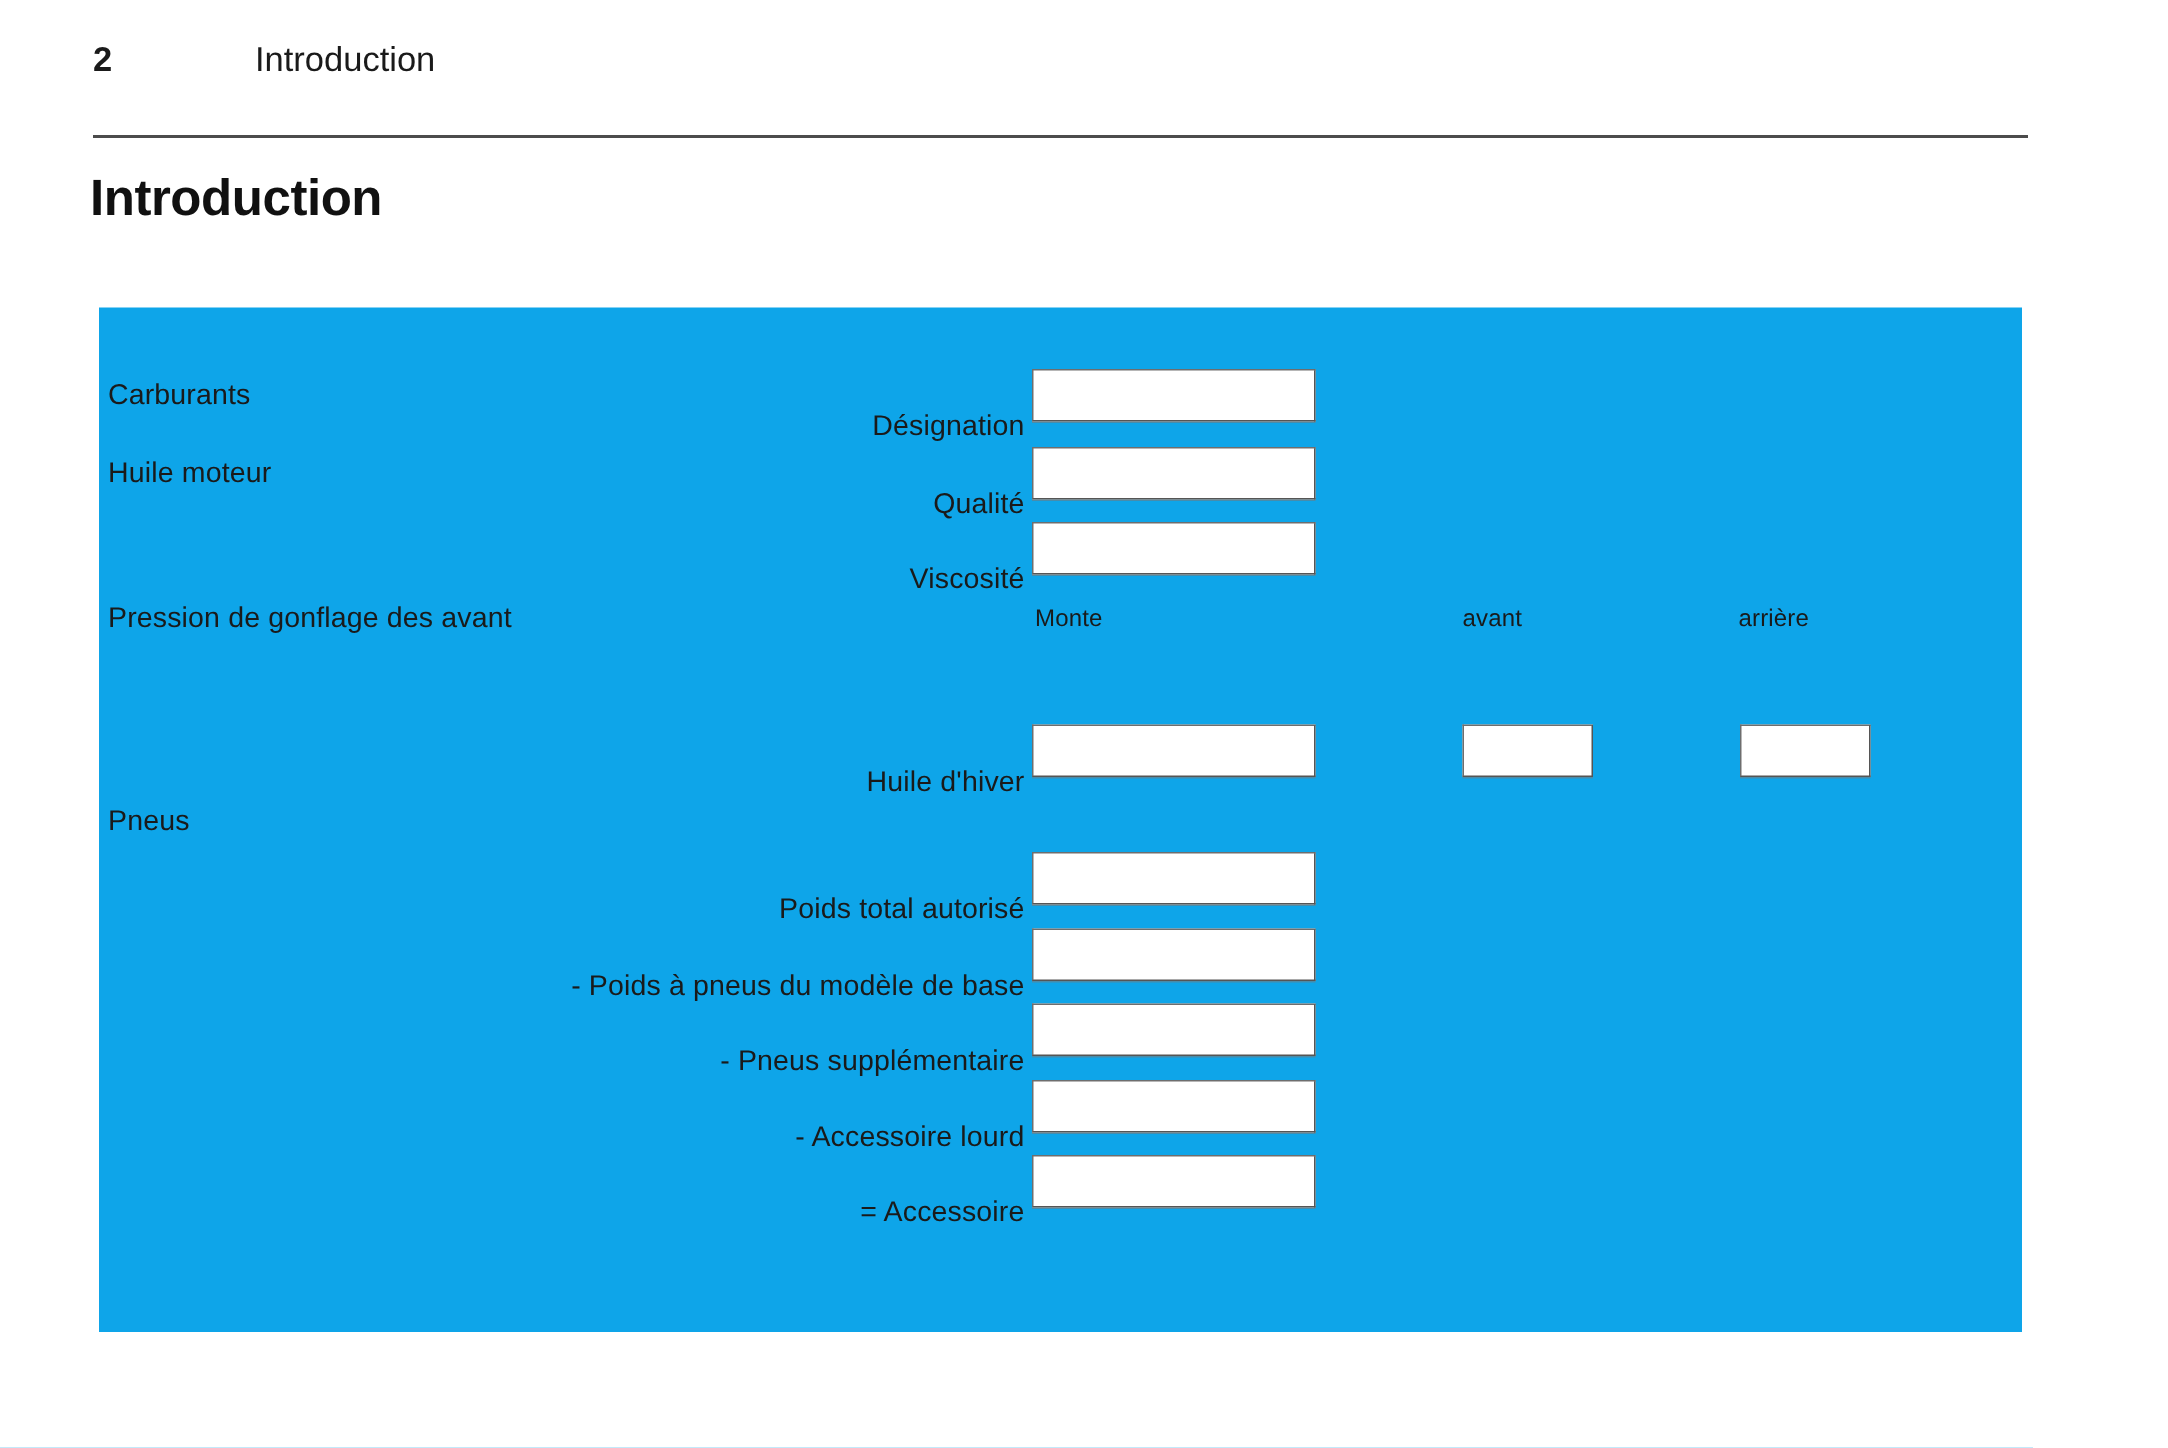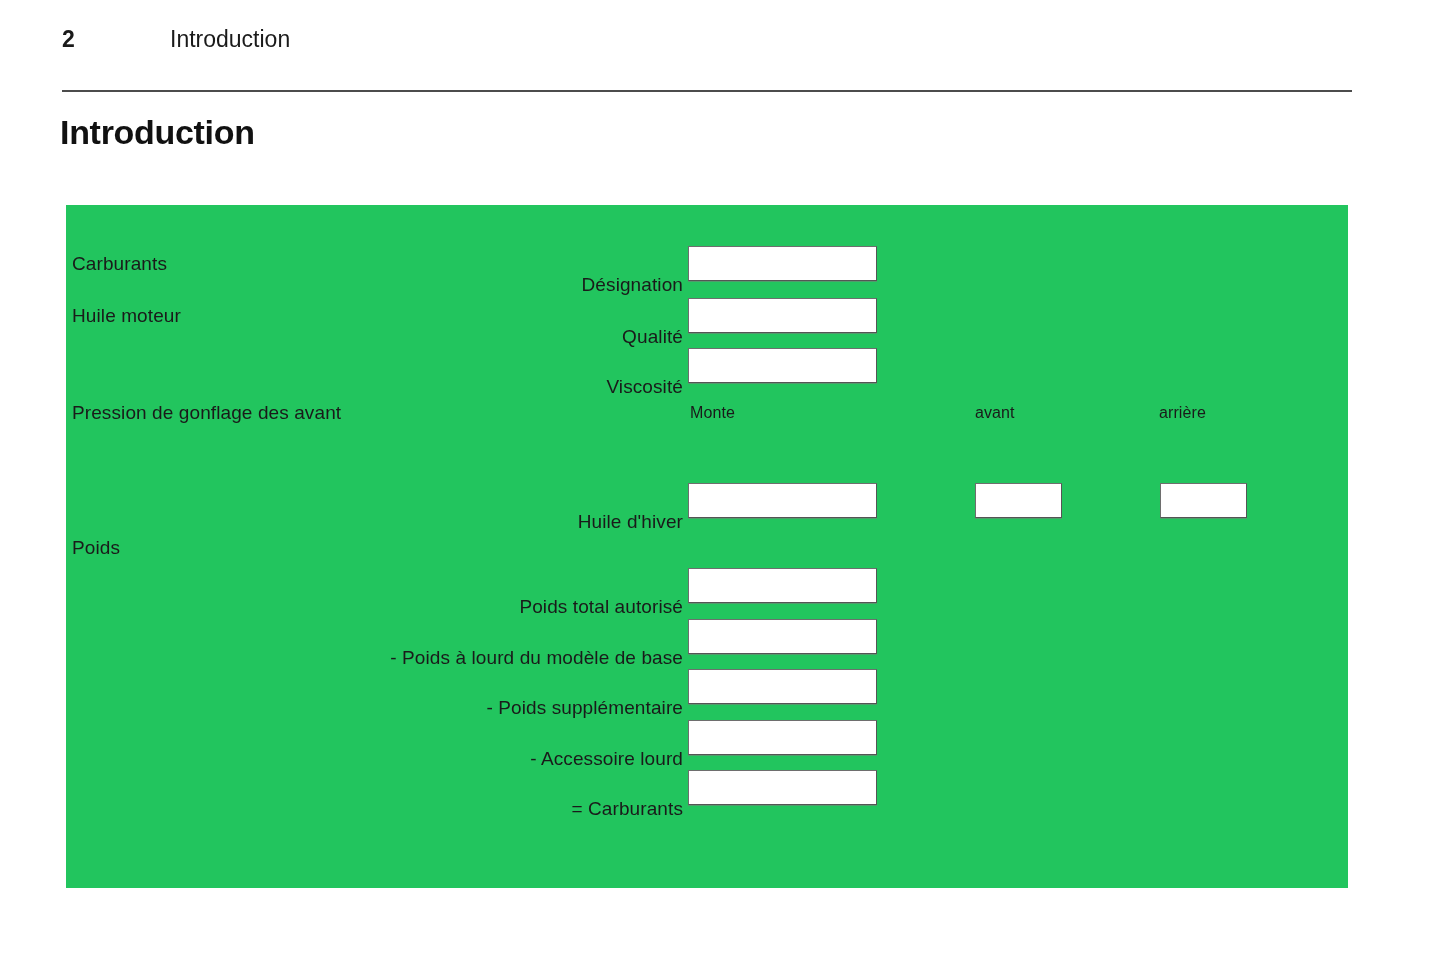--- a/index.html
+++ b/index.html
@@ -60,21 +60,21 @@
     line-height: 1.1;
   }
 
   
   .form-panel {
     position: absolute;
     left: 66px;
     top: 205px;
     width: 1282px;
     height: 683px;
-    background: #22c55e;
+    background: #0ea5e9;
   }
 
   .form-row {
     position: absolute;
     left: 0;
     width: 100%;
     height: 36px;
   }
 
   .group-label {
@@ -196,51 +196,51 @@
   <div class="form-row" style="top:278px;">
     <div class="field-label-wrap">
       <div class="field-label">Huile d'hiver</div>
     </div>
     <input class="input-box wide" type="text" placeholder="" style="">
     <input class="input-box small-front" type="text" placeholder="" style="">
     <input class="input-box small-rear" type="text" placeholder="" style="">
   </div>
 
   <div class="form-row" style="top:325px;">
-    <div class="group-label">Poids</div>
+    <div class="group-label">Pneus</div>
   </div>
 
   <div class="form-row" style="top:363px;">
     <div class="field-label-wrap">
       <div class="field-label">Poids total autorisé</div>
     </div>
     <input class="input-box wide" type="text" placeholder="" style="">
   </div>
 
   <div class="form-row" style="top:414px;">
     <div class="field-label-wrap">
-      <div class="field-label">- Poids à lourd du modèle de base</div>
+      <div class="field-label">- Poids à pneus du modèle de base</div>
     </div>
     <input class="input-box wide" type="text" placeholder="" style="">
   </div>
 
   <div class="form-row" style="top:464px;">
     <div class="field-label-wrap">
-      <div class="field-label">- Poids supplémentaire</div>
+      <div class="field-label">- Pneus supplémentaire</div>
     </div>
     <input class="input-box wide" type="text" placeholder="" style="">
   </div>
 
   <div class="form-row" style="top:515px;">
     <div class="field-label-wrap">
       <div class="field-label">- Accessoire lourd</div>
     </div>
     <input class="input-box wide" type="text" placeholder="" style="">
   </div>
 
   <div class="form-row" style="top:565px;">
     <div class="field-label-wrap">
-      <div class="field-label">= Carburants</div>
+      <div class="field-label">= Accessoire</div>
     </div>
     <input class="input-box wide" type="text" placeholder="" style="">
   </div>
 
 </div>
 
 </body></html>

